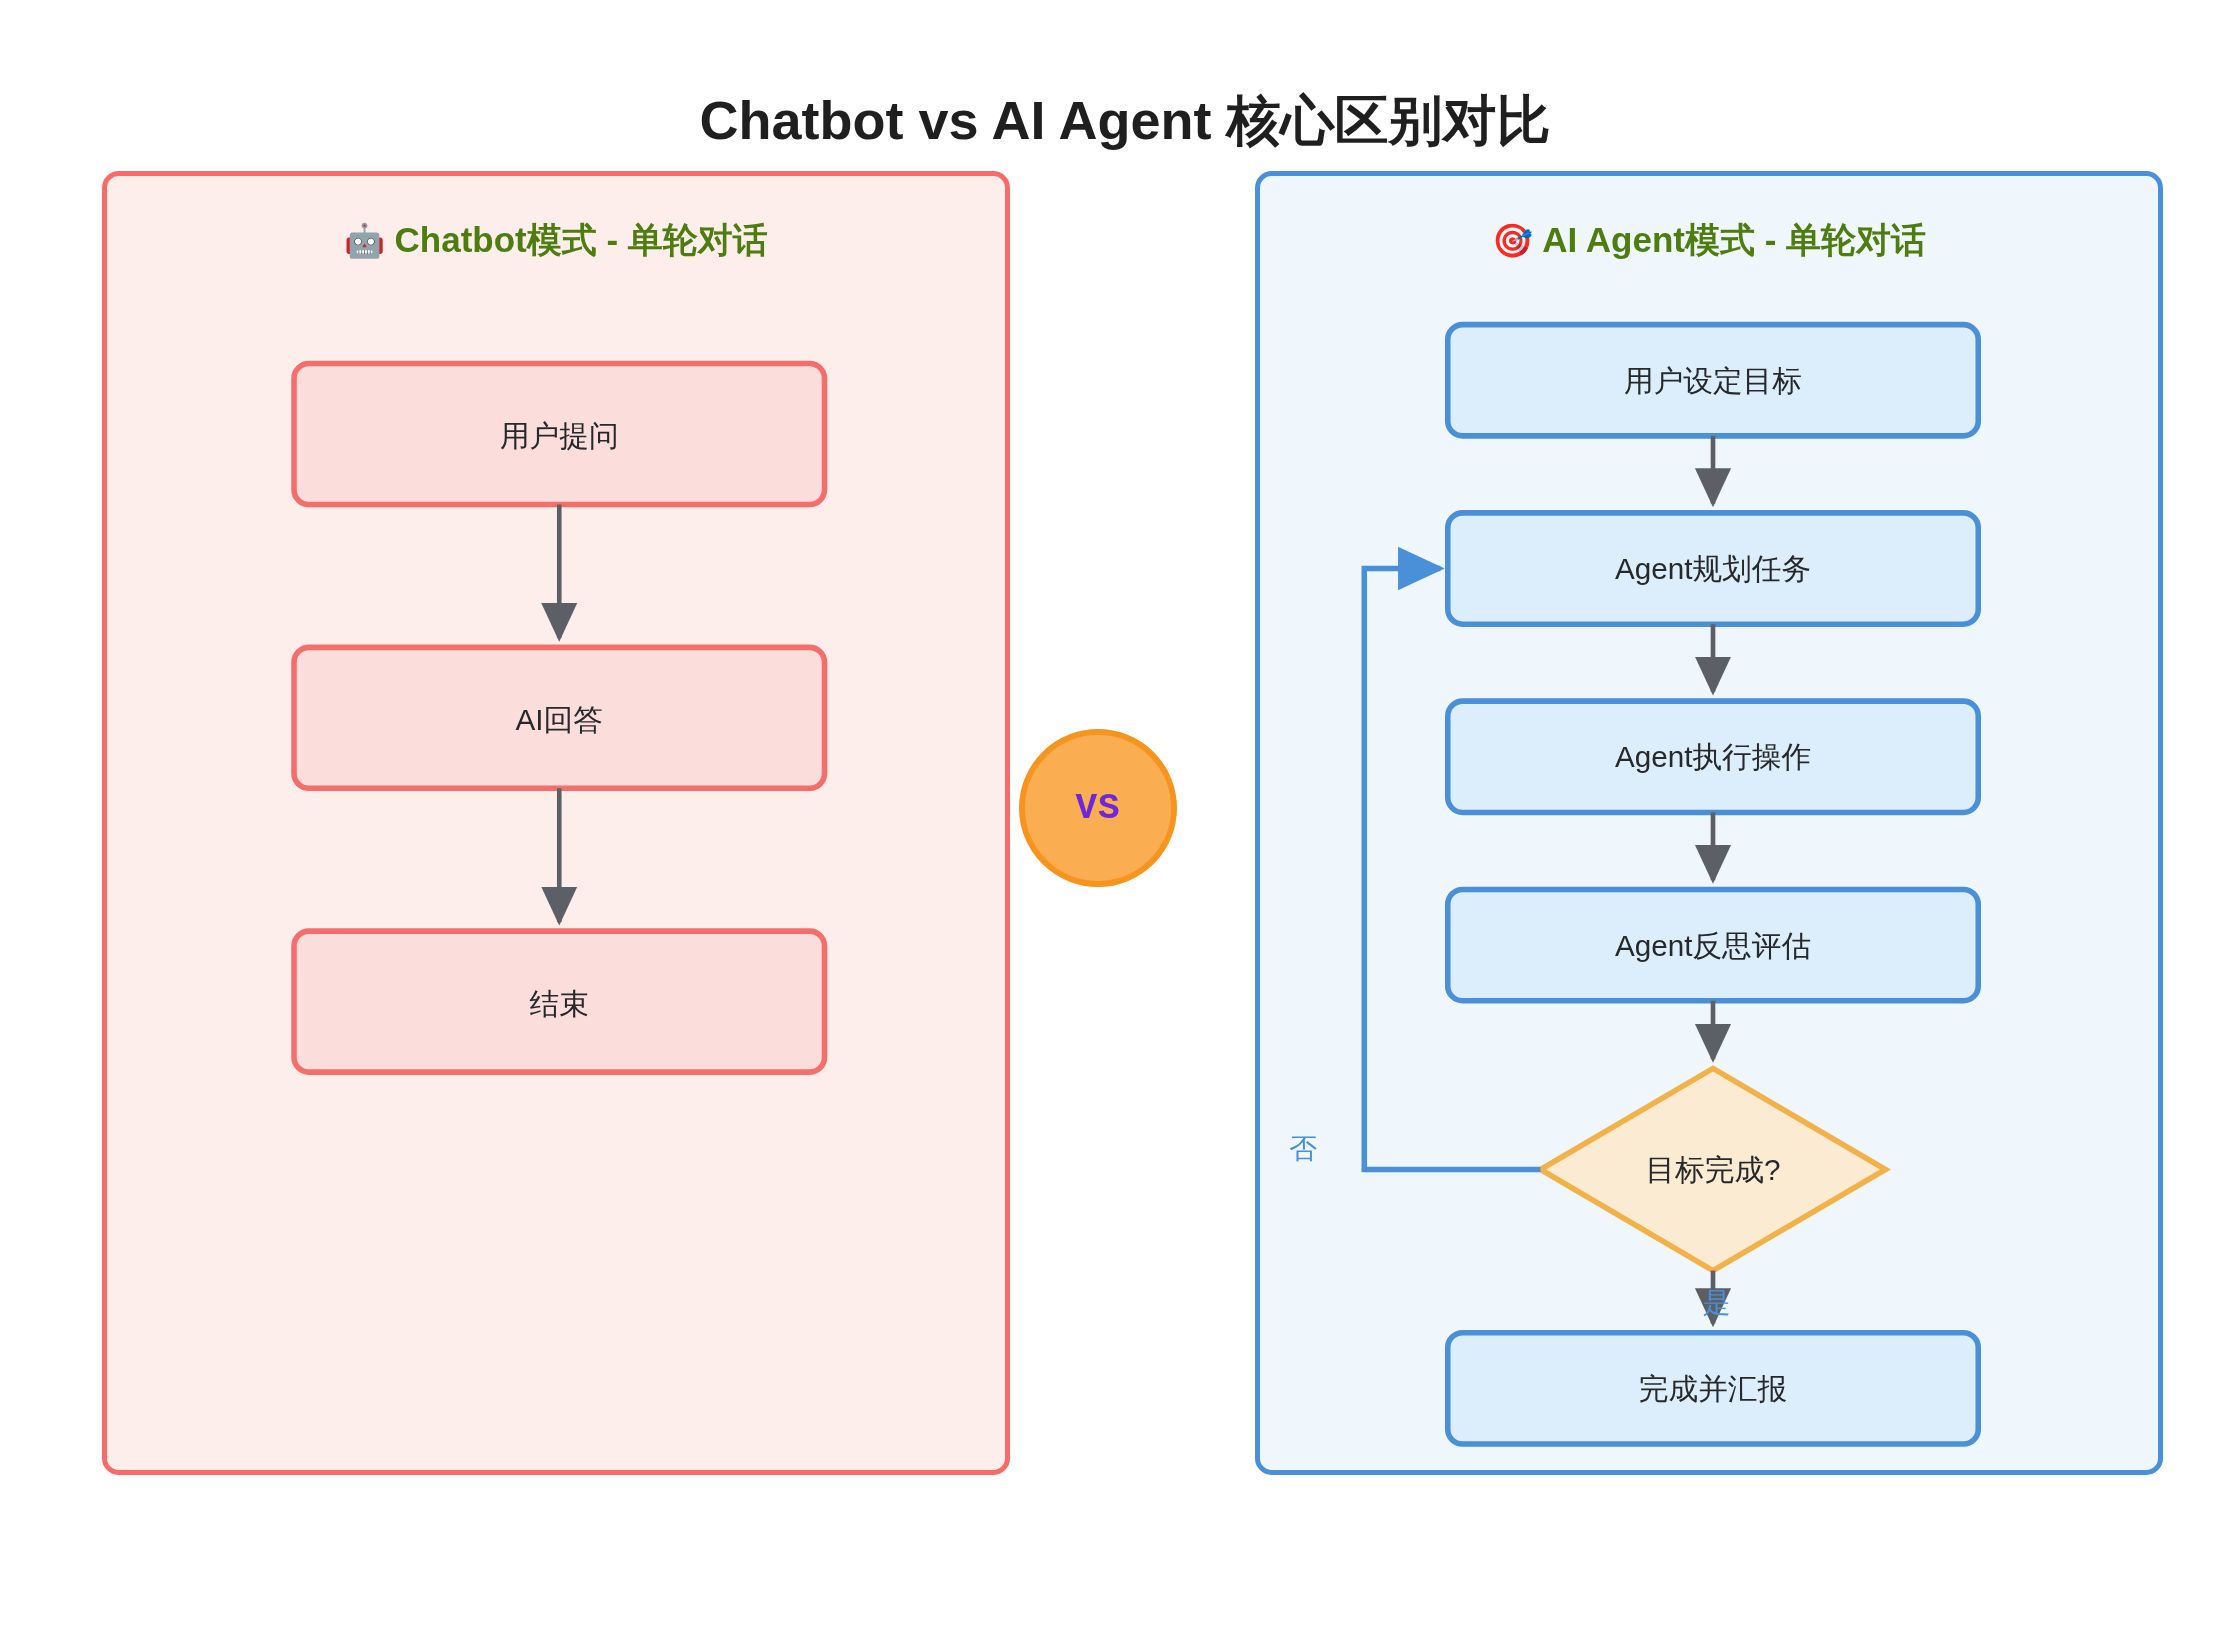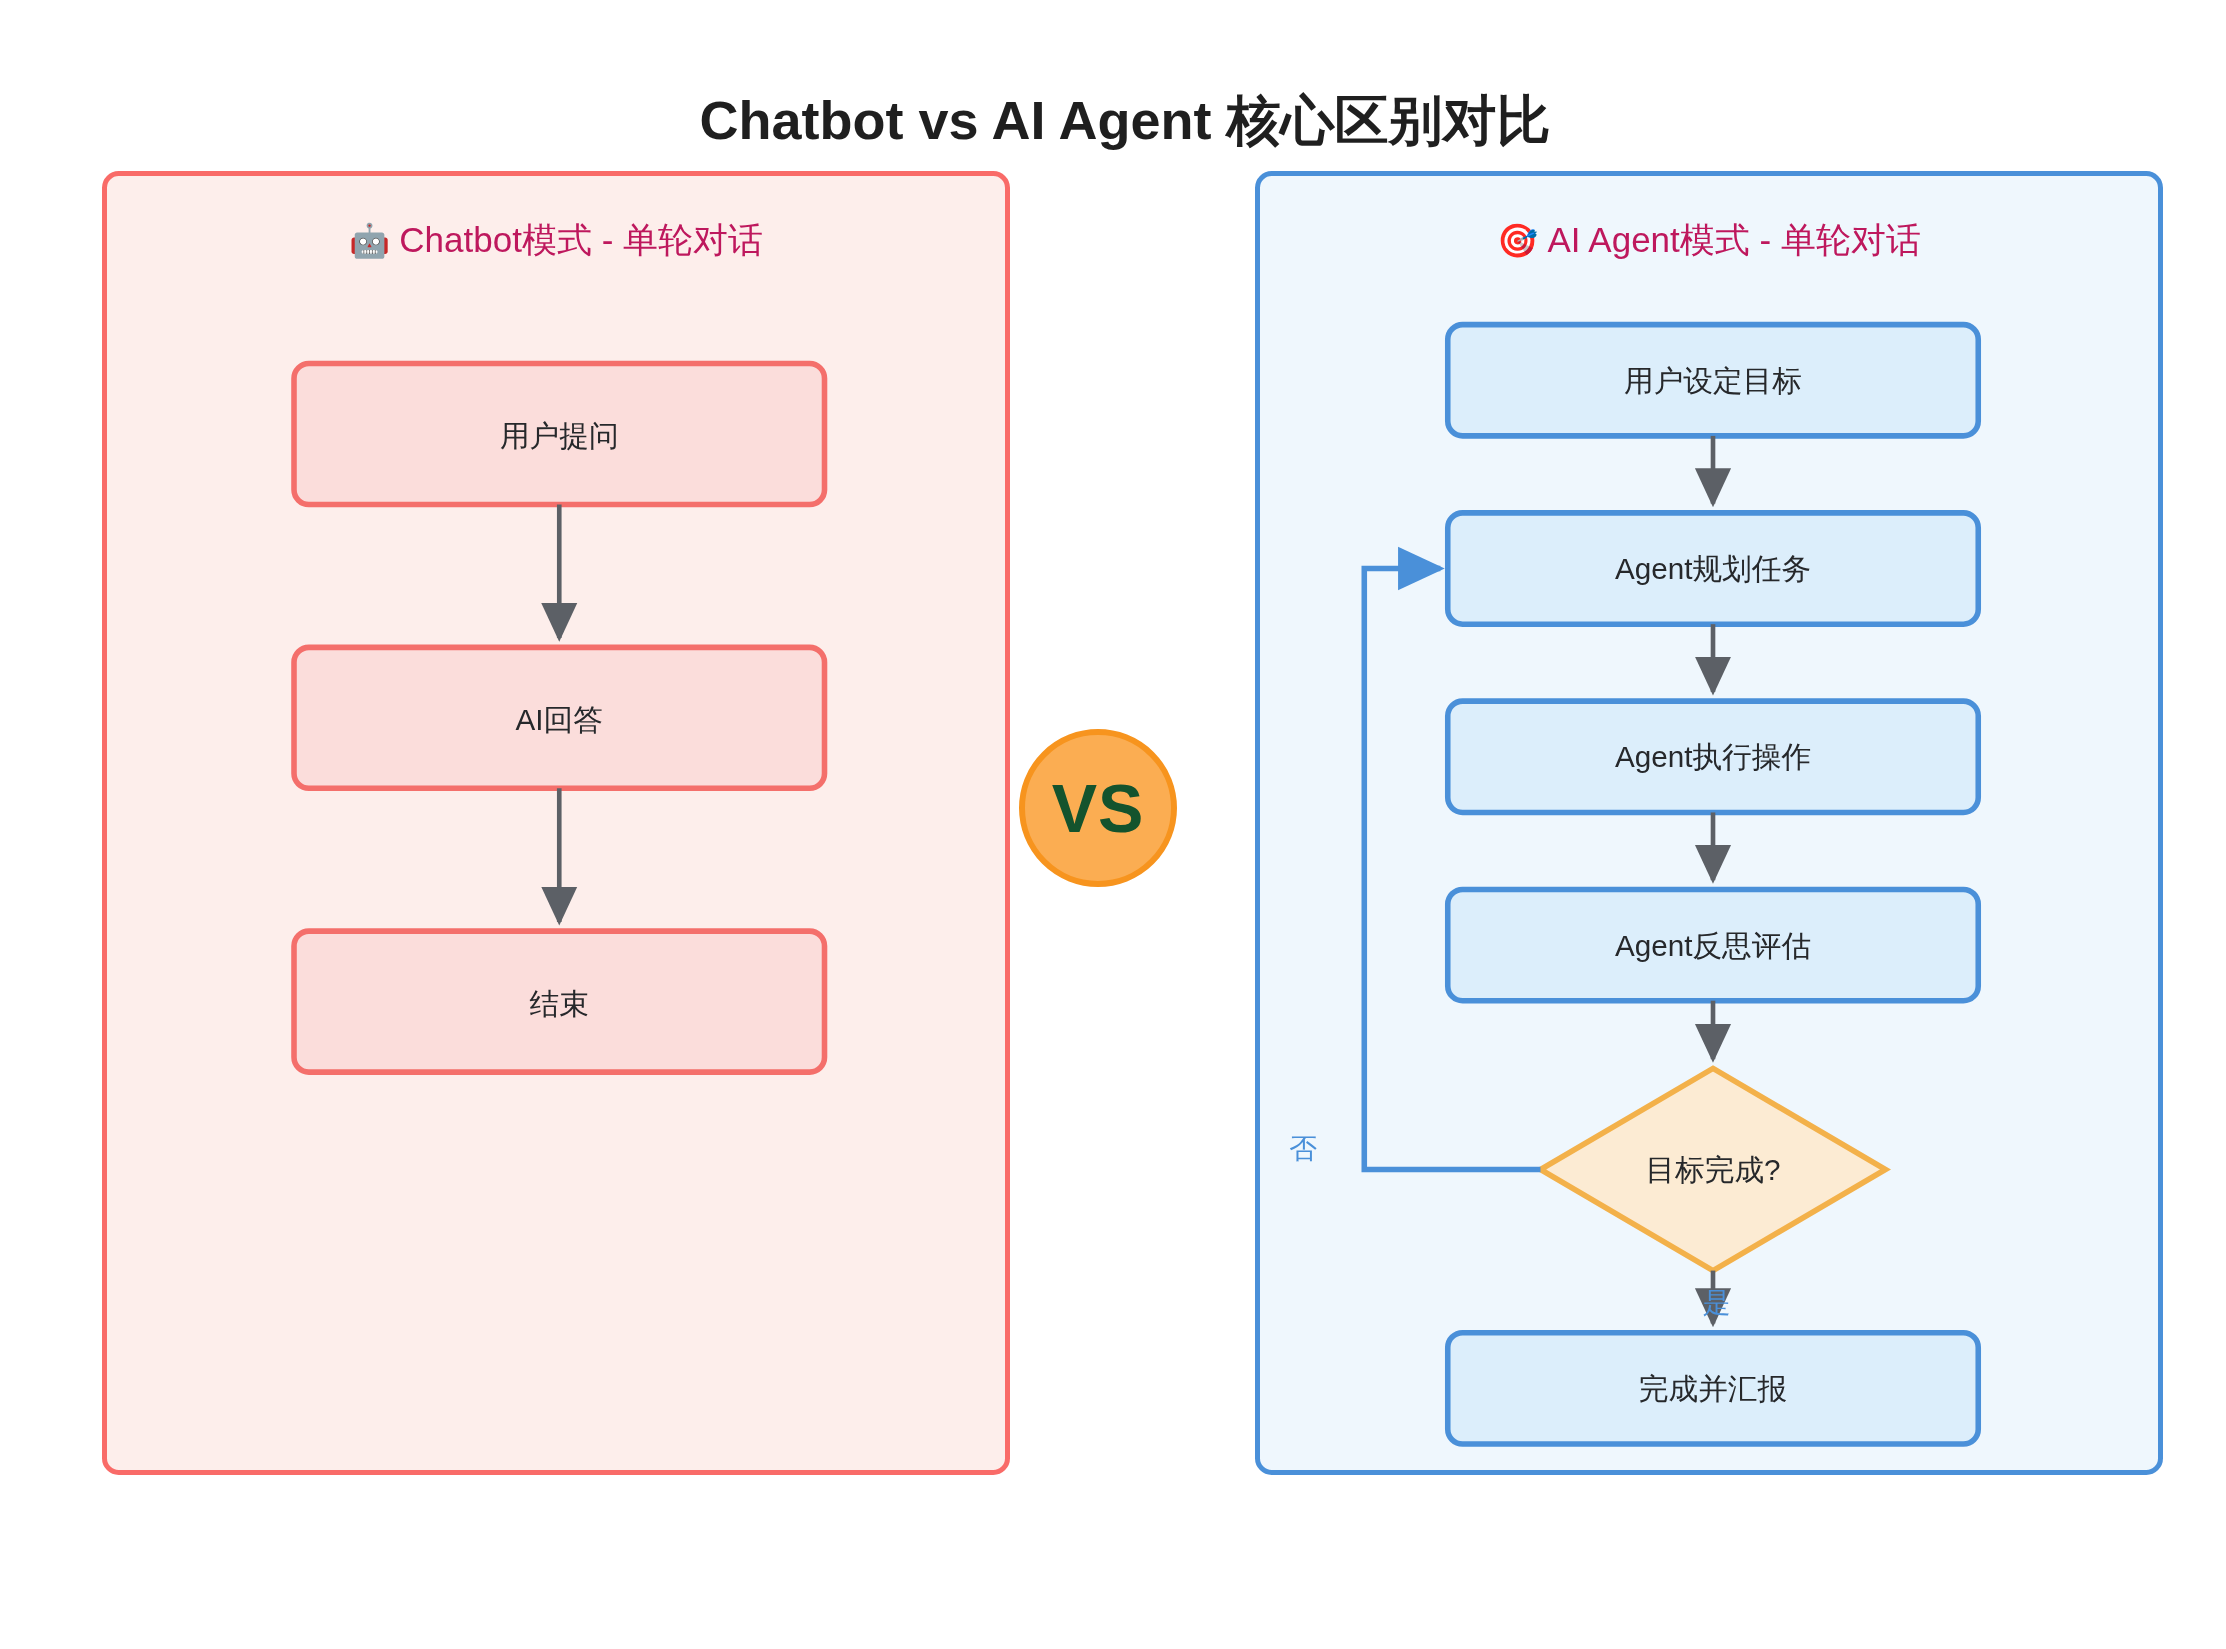--- a/index.html
+++ b/index.html
@@ -52,45 +52,46 @@
     background: #EFF7FD;
     border: 5.6px solid #4A90D9;
   }
   .panel-heading {
     position: absolute;
     top: 41px;
     left: 0;
     width: 100%;
     text-align: center;
     font-size: 35px;
-    font-weight: normal;
-    color: #be185d;
+    font-weight: bold;
+    color: #4d7c0f;
   }
   .panel-heading .emoji {
     font-size: 33px;
     margin-right: 9.3px;
   }
   .vs-badge {
     position: absolute;
     left: 1007px;
     top: 729px;
     width: 158px;
     height: 158px;
     border-radius: 50%;
     background: #FBAD52;
     border: 6.5px solid #F7941E;
     box-sizing: border-box;
     display: flex;
     align-items: center;
     justify-content: center;
-    color: #14532d;
-    font-size: 68px;
+    color: #6d28d9;
+    font-size: 36px;
     font-weight: bold;
     letter-spacing: 0.9px;
     z-index: 20;
+    font-family: Liberation Mono, monospace;
   }
   svg.flow {
     position: absolute;
     left: 0;
     top: 0;
     width: 2226px;
     height: 1649px;
     pointer-events: none;
     z-index: 10;
   }

